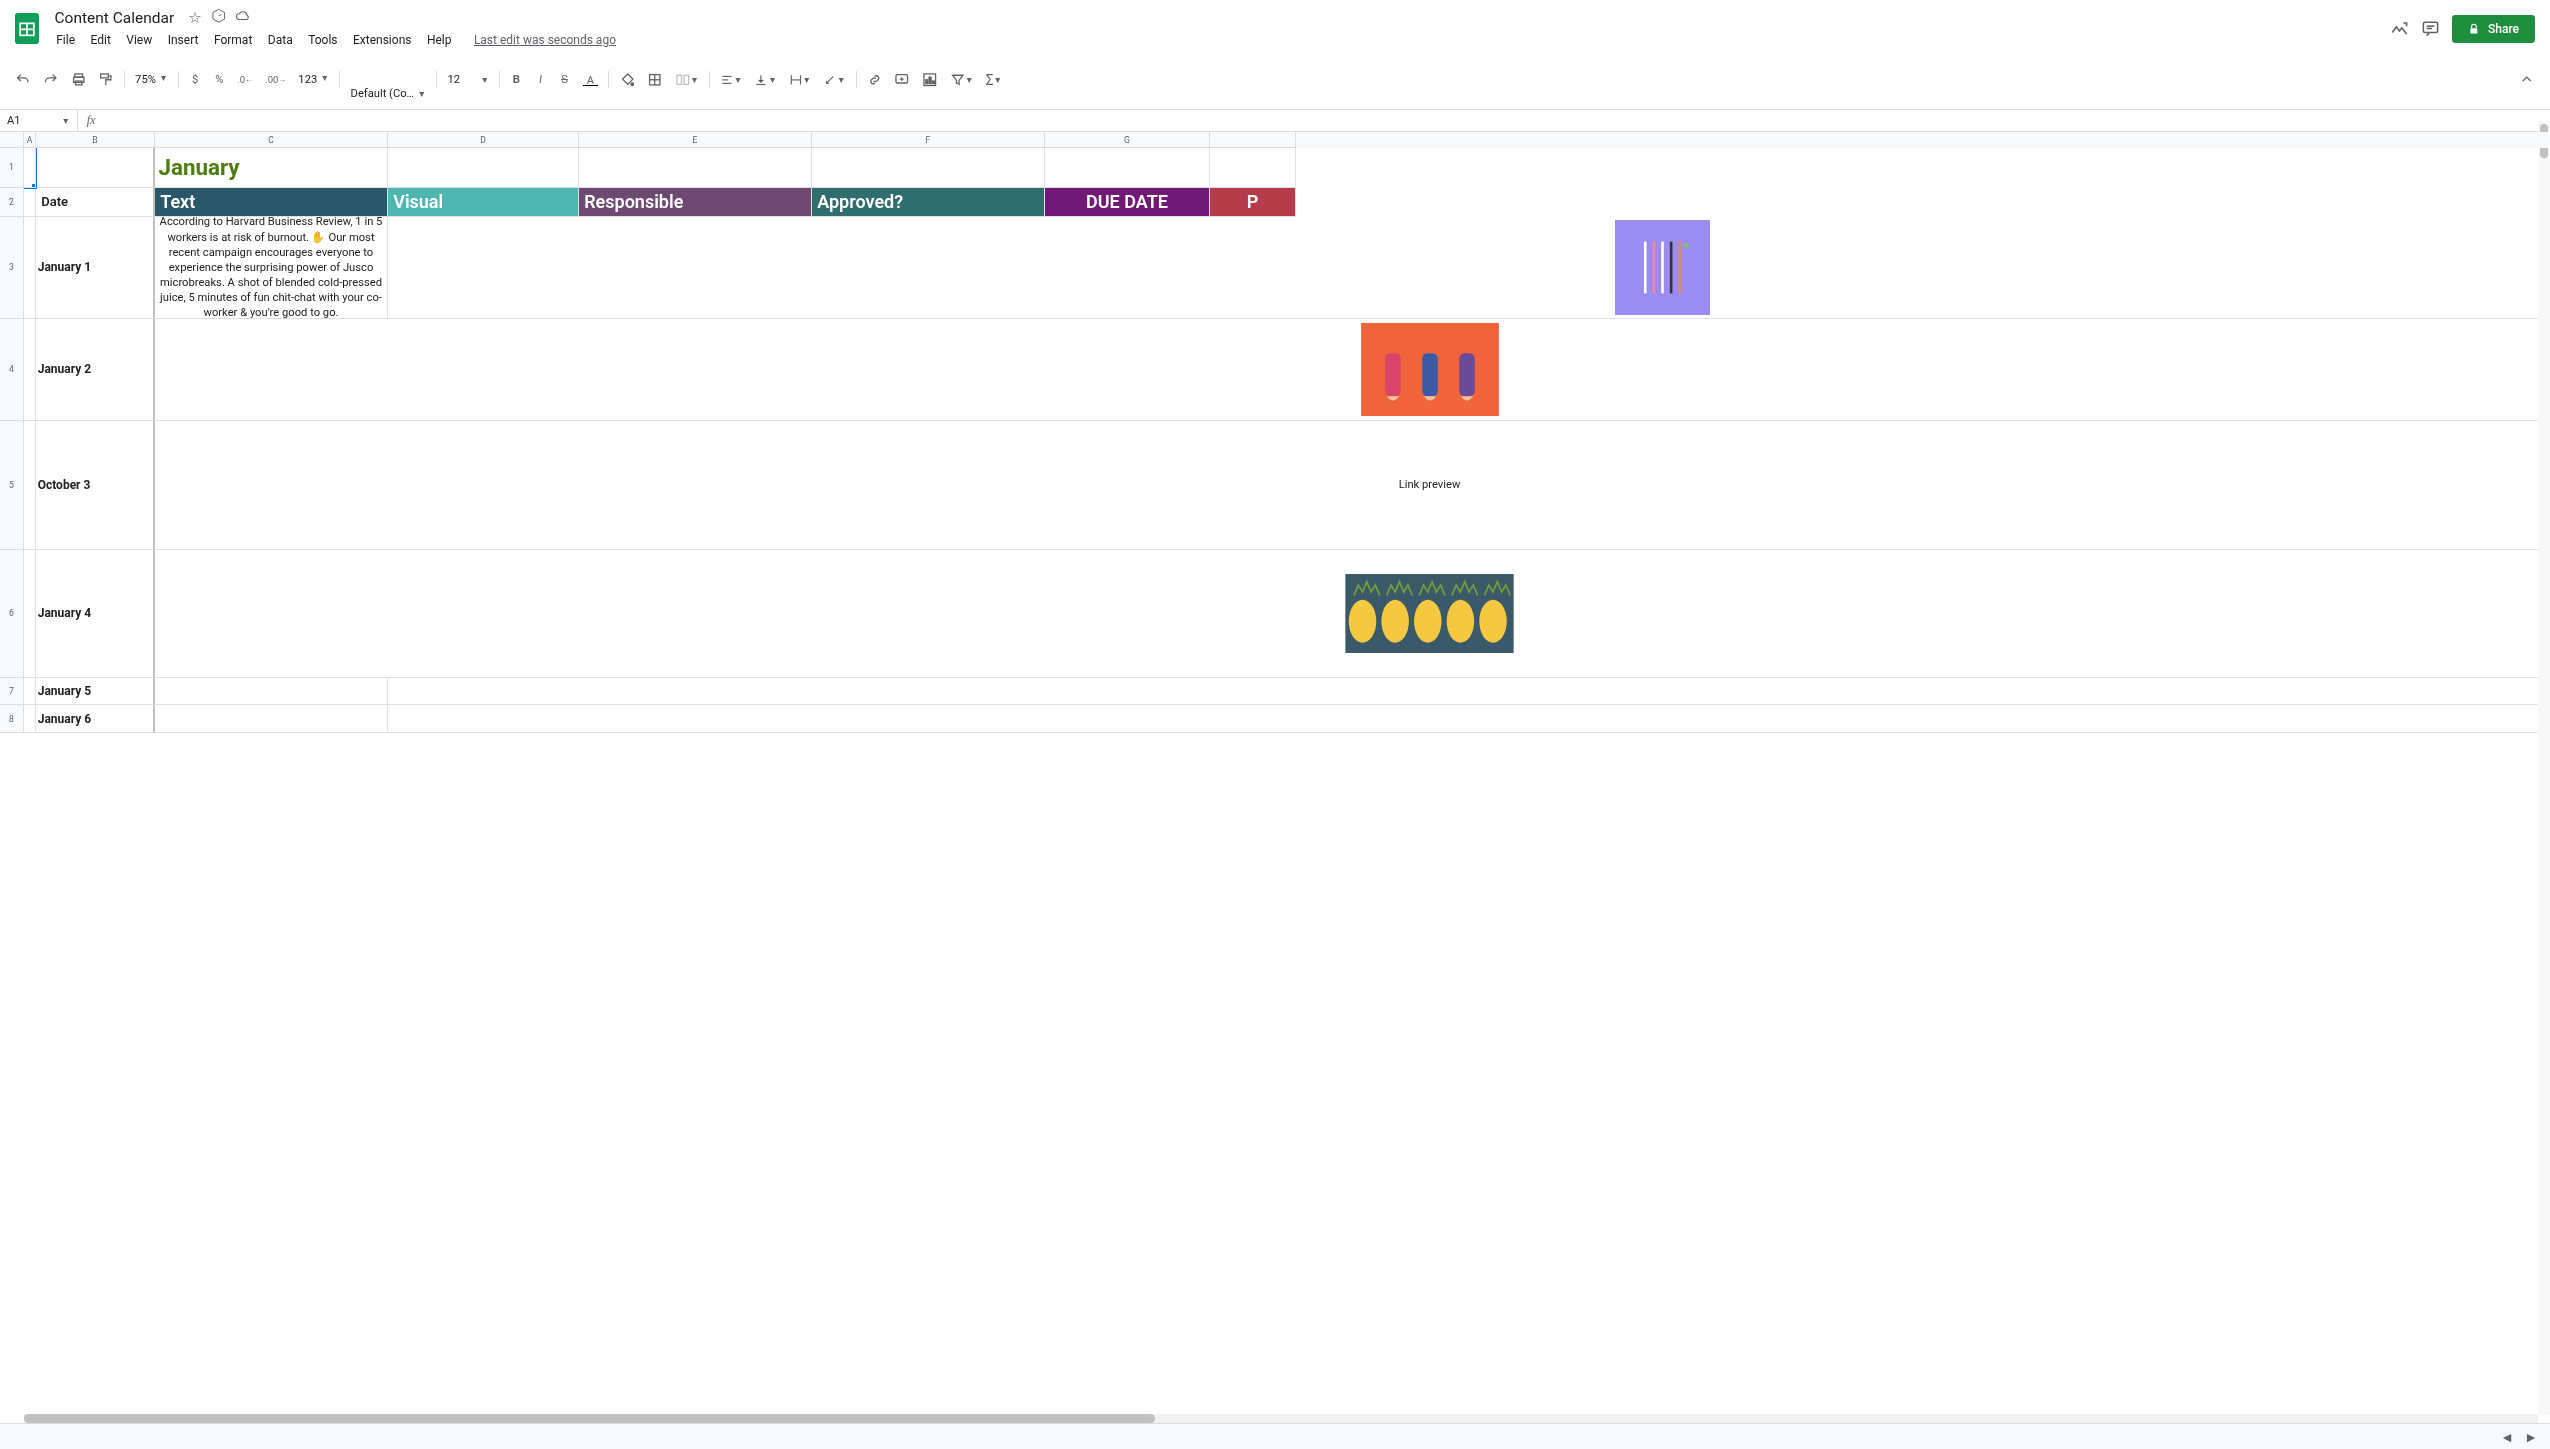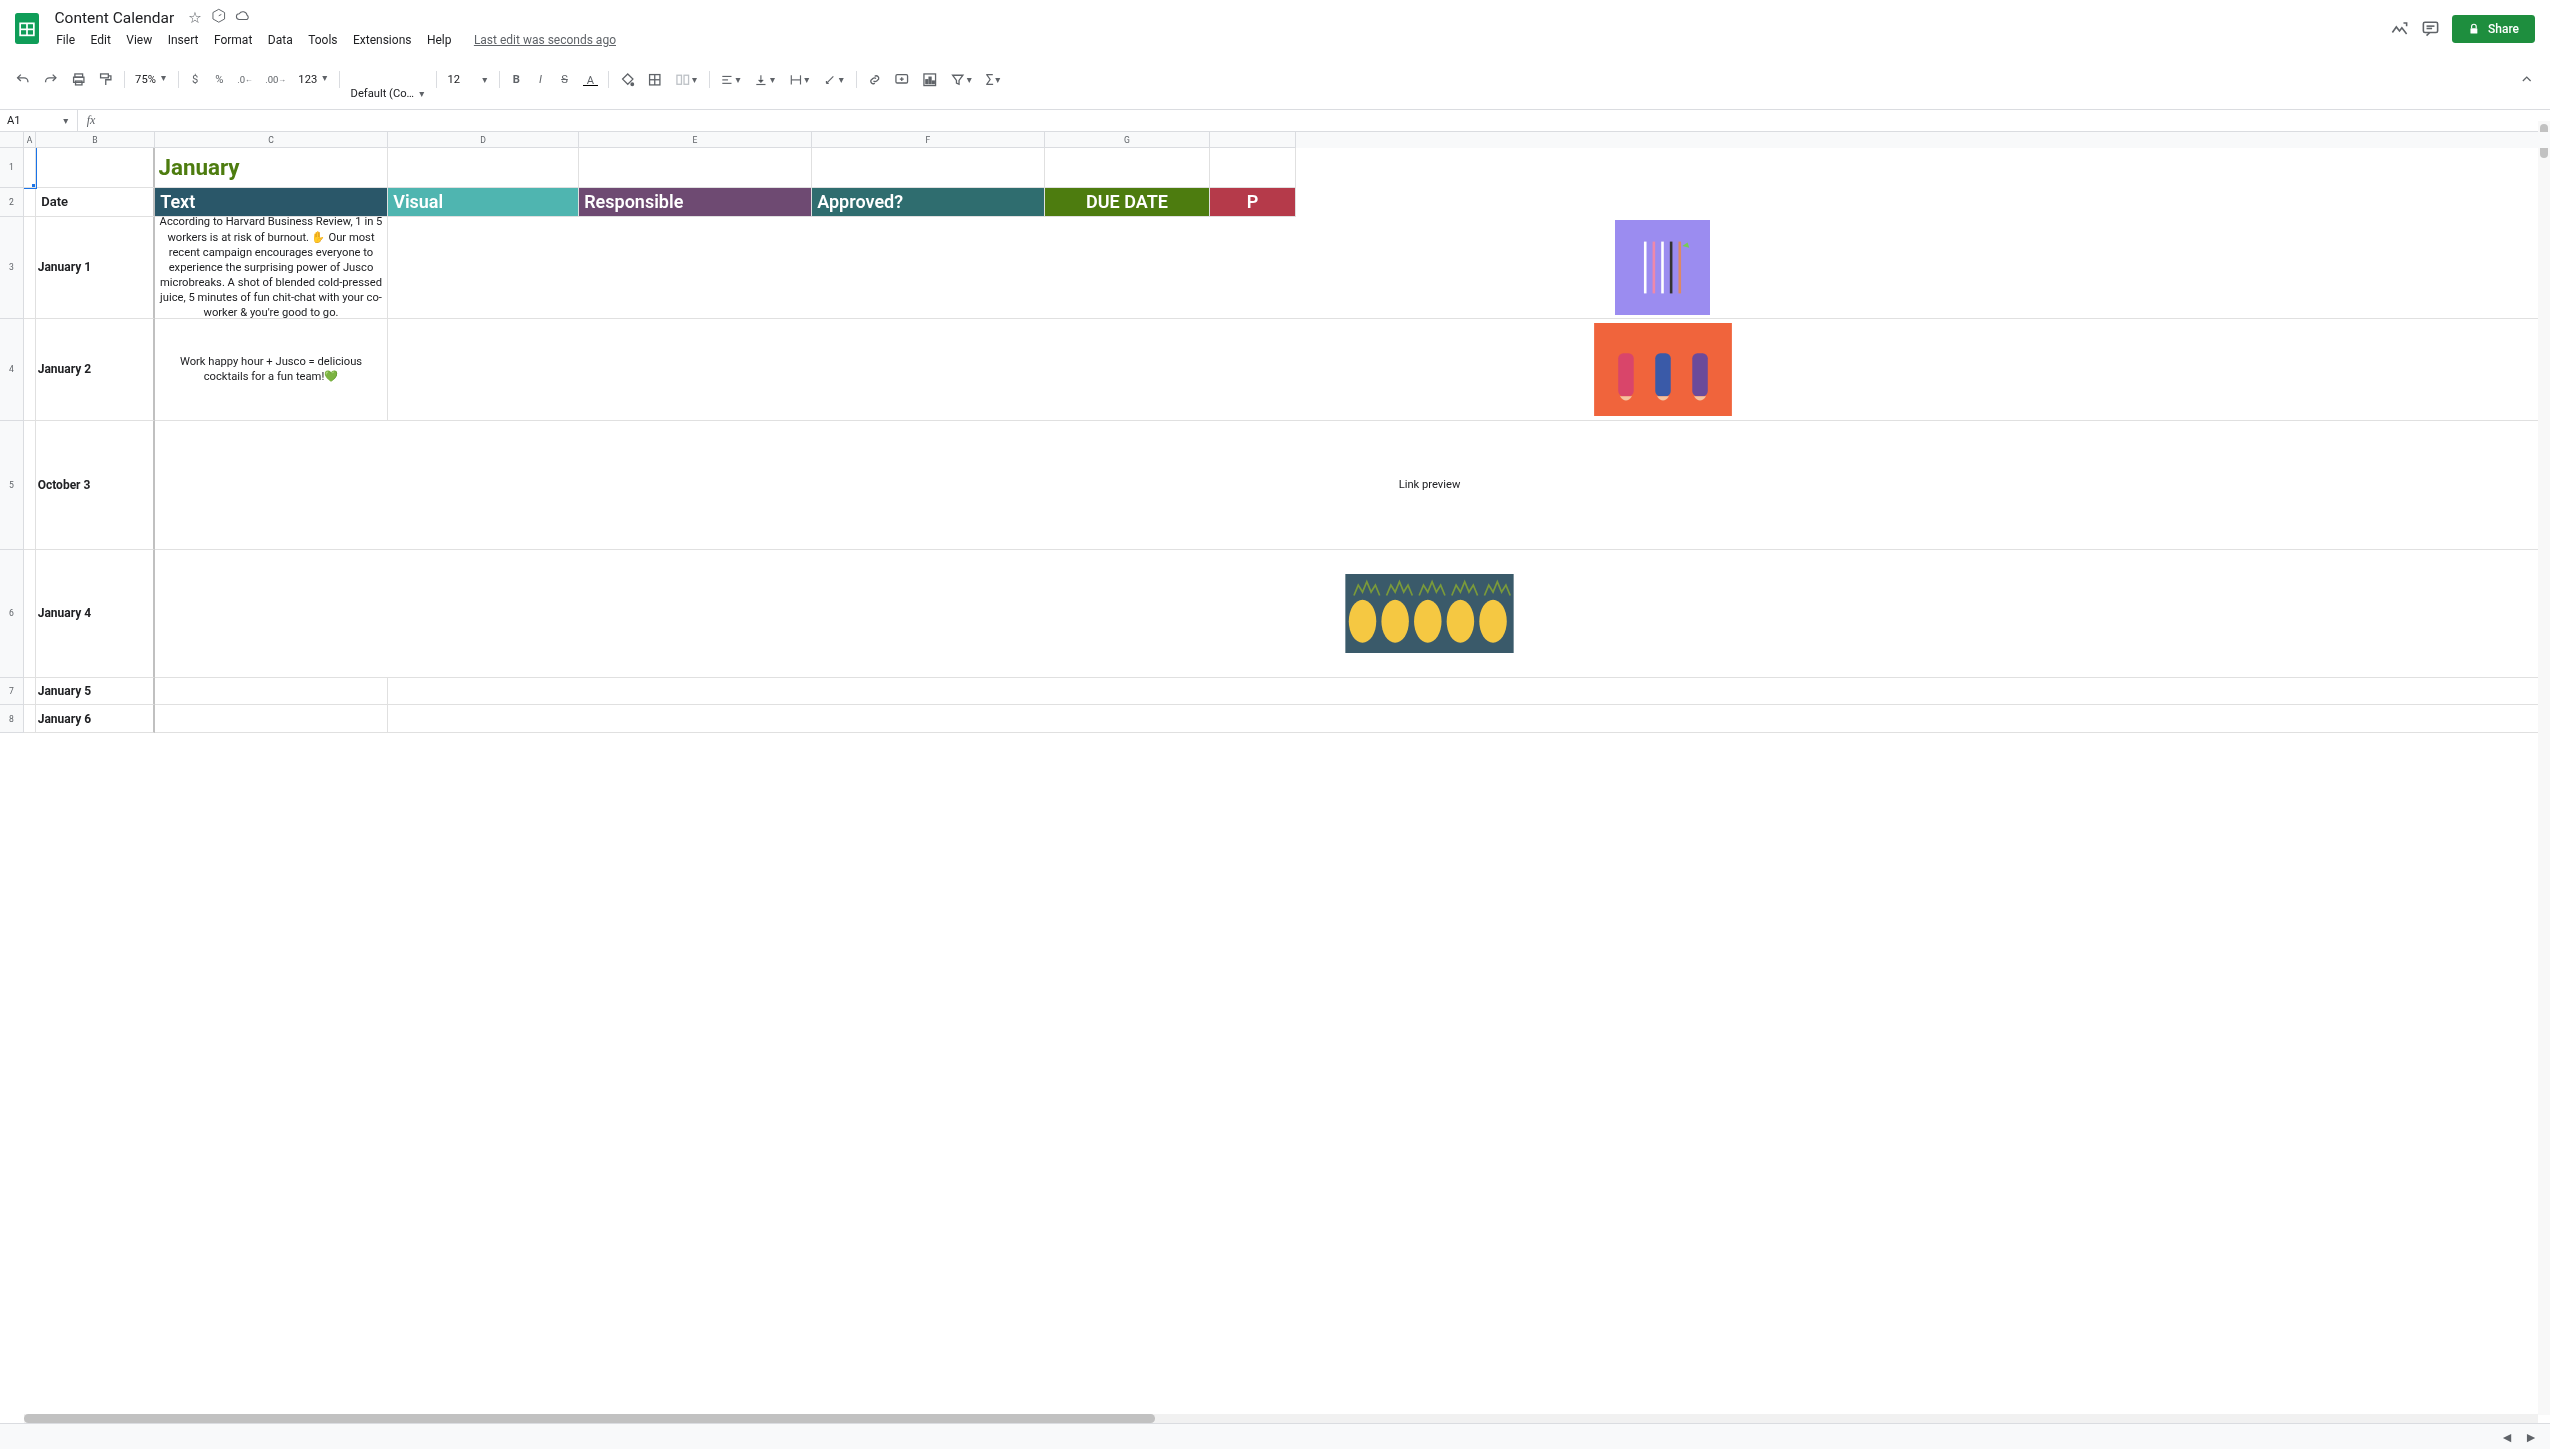--- a/index.html
+++ b/index.html
@@ -323,21 +323,21 @@
     </div>
 
     <div class="row" style="height:29px">
       <div class="row-h" style="height:29px">2</div>
       <div class="cell cA" style="height:29px"></div>
       <div class="cell cB hdr-date frozen-right" style="height:29px">Date</div>
       <div class="cell cC hdr-cell" style="height: 29px; background: rgb(42, 87, 105);" id="hdr-text">Text</div>
       <div class="cell cD hdr-cell" style="height: 29px; background: rgb(79, 181, 176);" id="hdr-visual">Visual</div>
       <div class="cell cE hdr-cell" style="height: 29px; background: rgb(110, 74, 114);" id="hdr-resp">Responsible</div>
       <div class="cell cF hdr-cell" style="height: 29px; background: rgb(47, 109, 111);" id="hdr-appr">Approved?</div>
-      <div class="cell cG hdr-cell" style="height: 29px; justify-content: center; background: #4d7c0f;" id="hdr-due">DUE DATE</div>
+      <div class="cell cG hdr-cell" style="height: 29px; justify-content: center; background: #701a75;" id="hdr-due">DUE DATE</div>
       <div class="cell cH hdr-cell" style="height: 29px; justify-content: center; background: rgb(181, 58, 74);" id="hdr-p">P</div>
     </div>
 
     <div id="data-rows">
         <div class="row" style="height: 102px;">
           <div class="row-h" style="height:102px">3</div>
           <div class="cell cA" style="height:102px"></div>
           <div class="cell cB data-date frozen-right" style="height:102px">January 1</div>
           <div class="cell cC data-text" style="height:102px">
             <div style="width:100%">According to Harvard Business Review, 1 in 5 workers is at risk of burnout. ✋ Our most recent campaign encourages everyone to experience the surprising power of Jusco microbreaks. A shot of blended cold-pressed juice, 5 minutes of fun chit-chat with your co-worker &amp; you're good to go.</div>
@@ -351,23 +351,20 @@
               <line x1="65" y1="25" x2="65" y2="85" stroke="#333" stroke-width="3"></line>
               <line x1="75" y1="25" x2="75" y2="85" stroke="#d86" stroke-width="3"></line>
               <path d="M78 30l6-4 2 6z" fill="#7c5"></path>
             </svg>
           </div>
         </div>
         <div class="row" style="height: 102px;">
           <div class="row-h" style="height:102px">4</div>
           <div class="cell cA" style="height:102px"></div>
           <div class="cell cB data-date frozen-right" style="height:102px">January 2</div>
-          <div class="cell cC data-text" style="height:102px">
-            <div style="width:100%">Work happy hour + Jusco = delicious cocktails for a fun team!💚</div>
-          </div>
           <div class="cell cD visual-img" style="height:102px">
             <svg width="138" height="93" viewBox="0 0 160 108">
               <rect width="160" height="108" fill="#f0643c"></rect>
               <rect x="28" y="35" width="18" height="50" rx="6" fill="#d9456a"></rect>
               <rect x="71" y="35" width="18" height="50" rx="6" fill="#3a5aa8"></rect>
               <rect x="114" y="35" width="18" height="50" rx="6" fill="#6b4a9a"></rect>
               <path d="M30 85q7 10 14 0" fill="#f5c3a0"></path>
               <path d="M73 85q7 10 14 0" fill="#f5c3a0"></path>
               <path d="M116 85q7 10 14 0" fill="#f5c3a0"></path>
             </svg>

